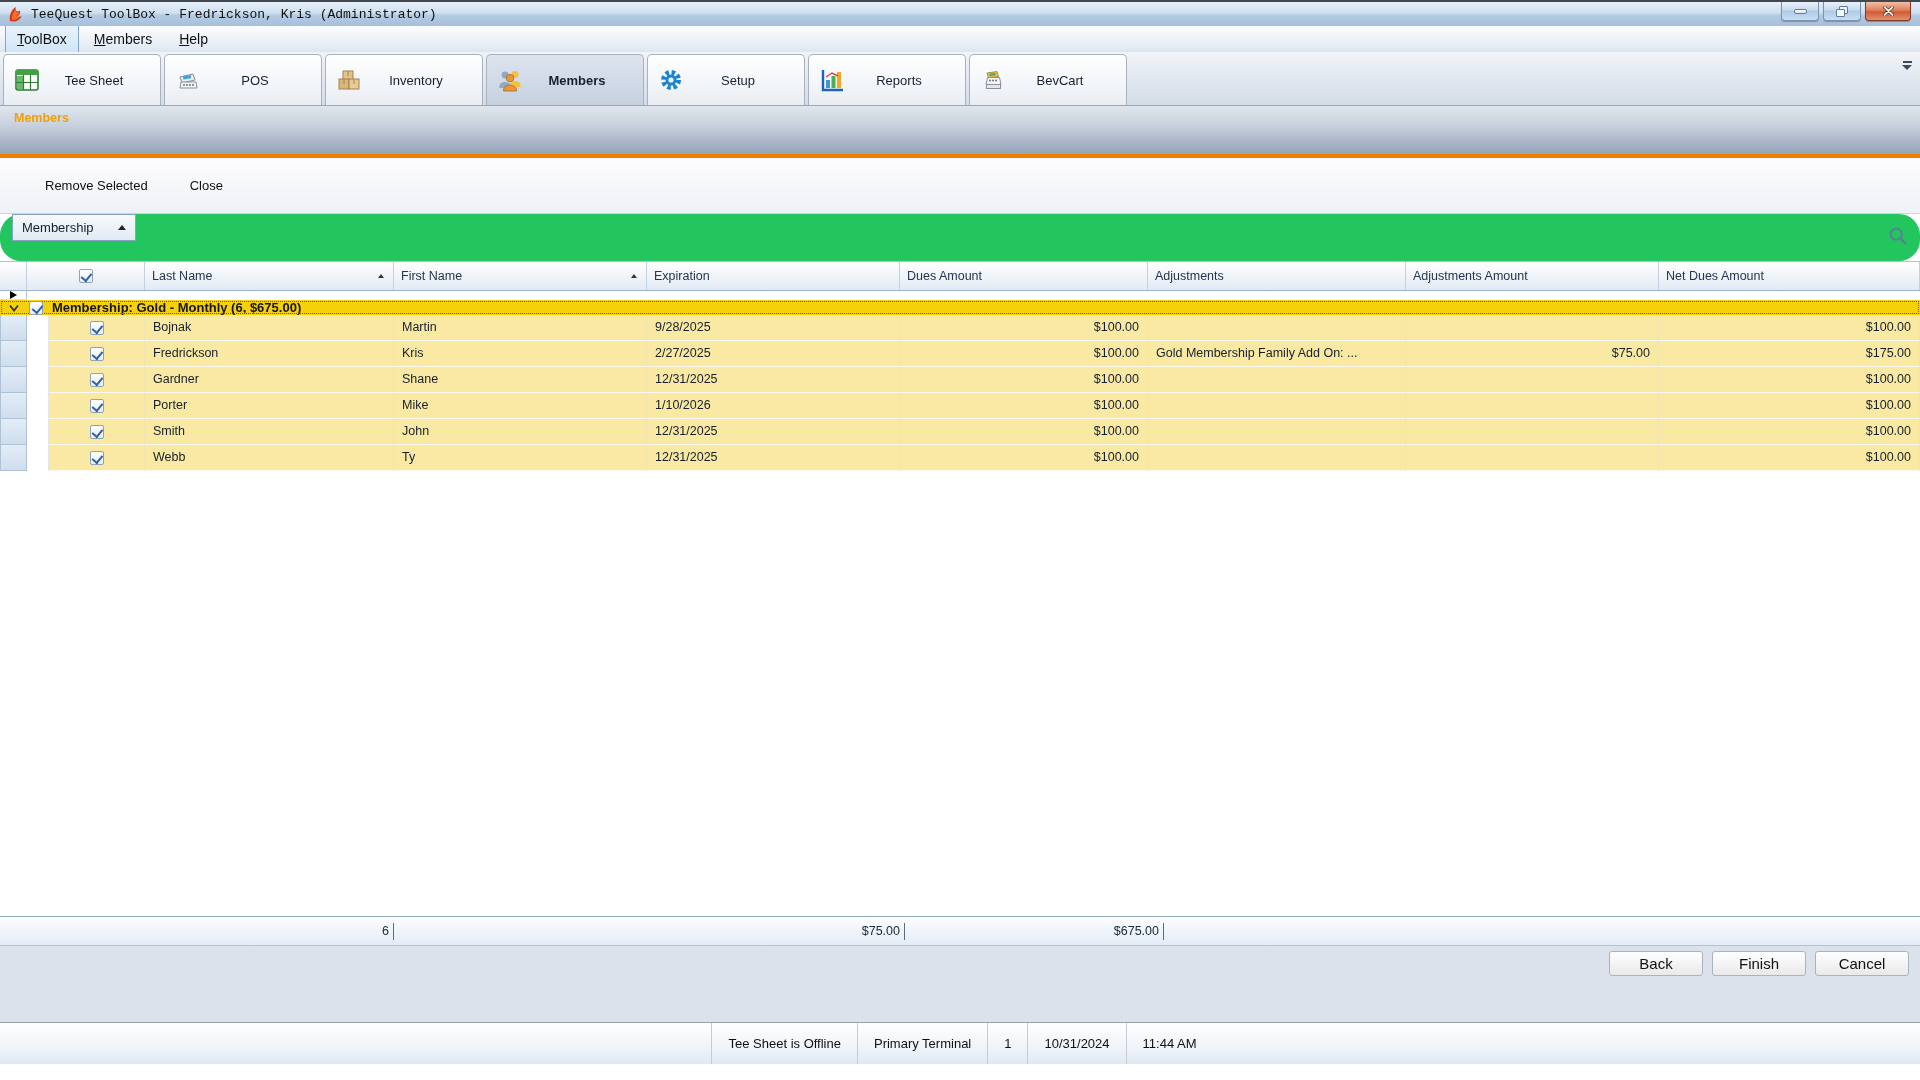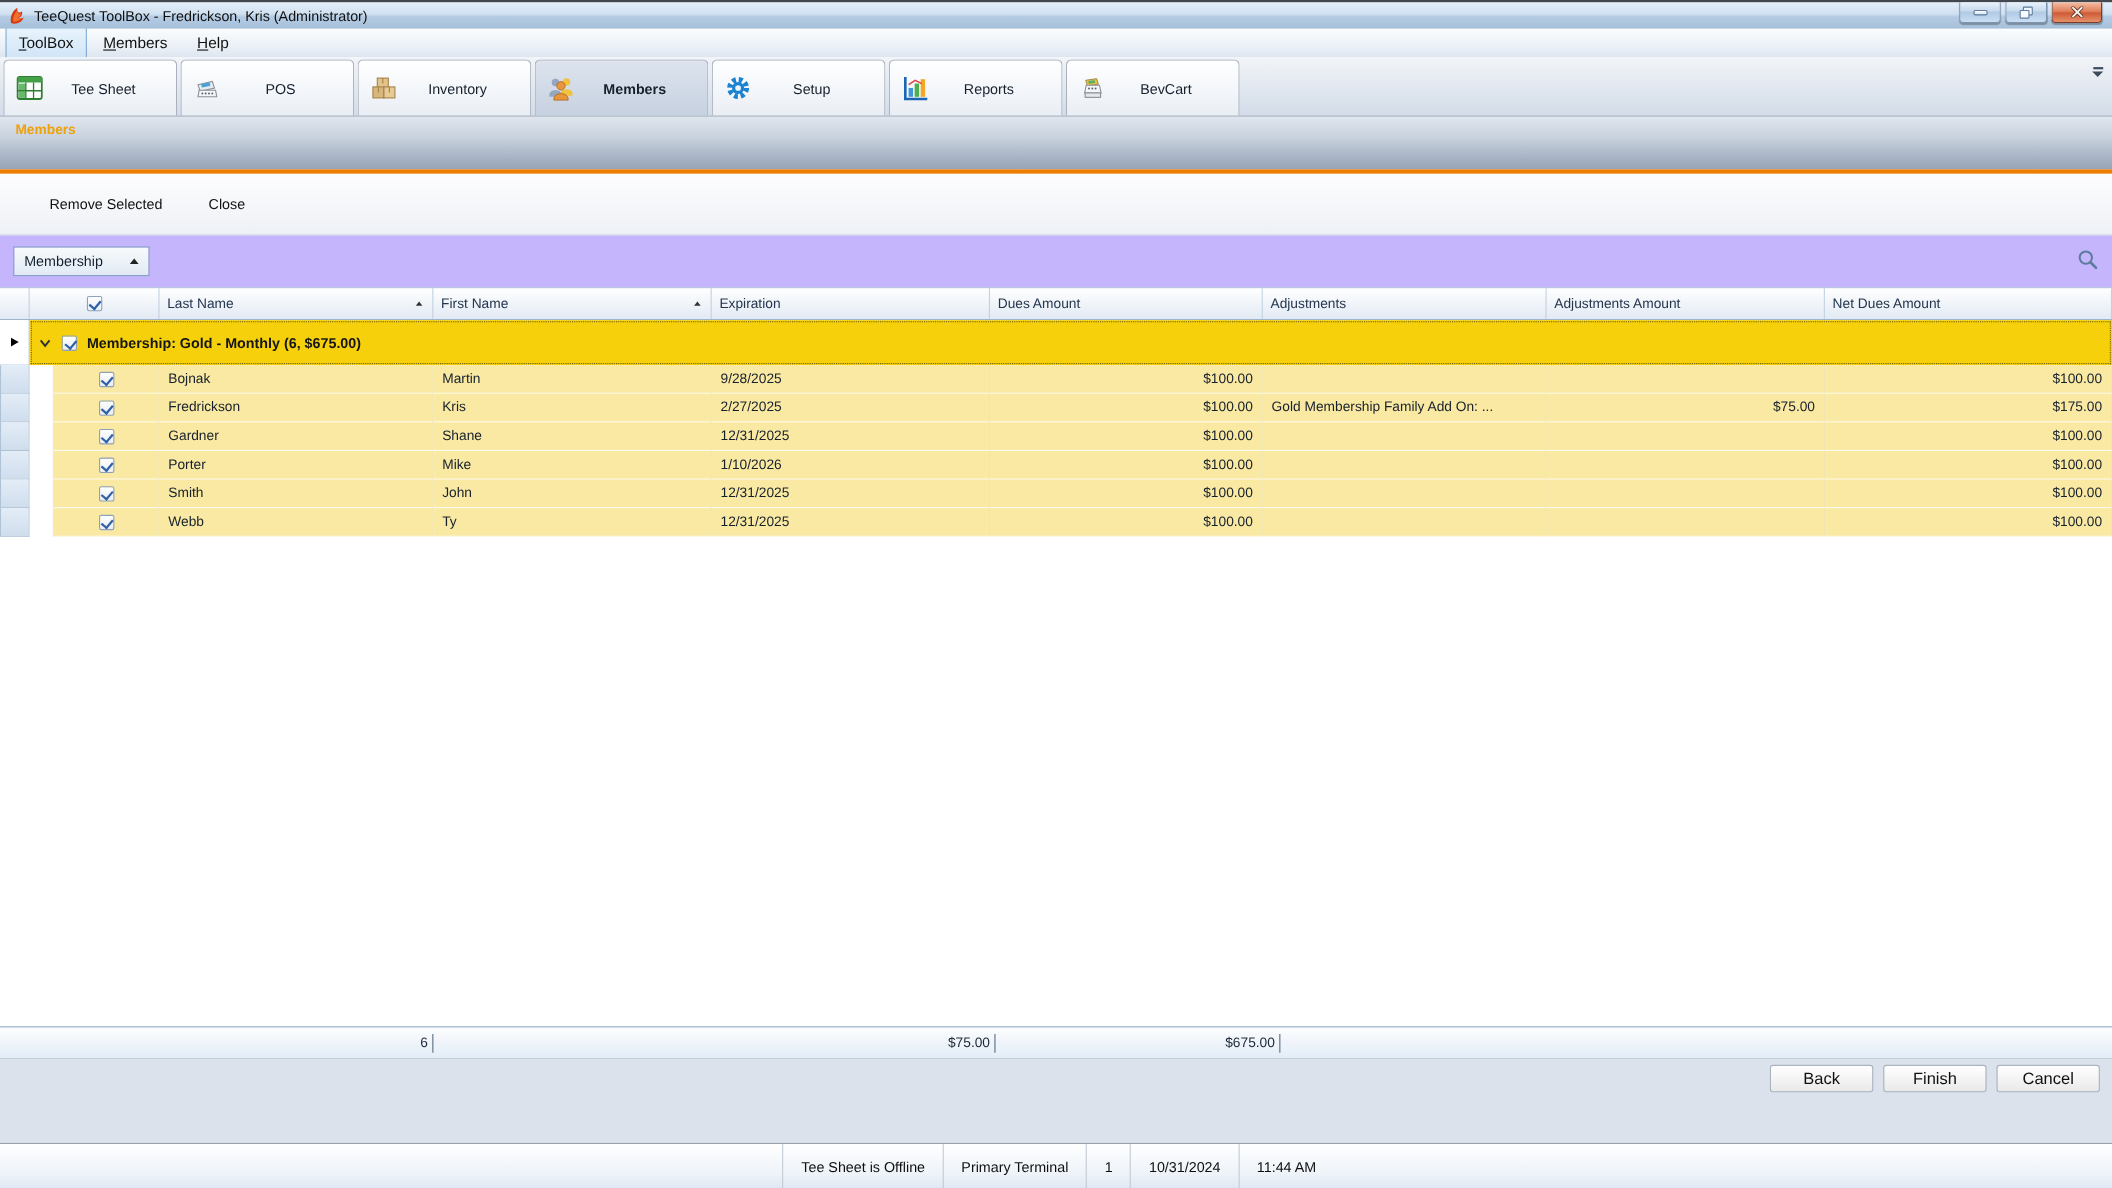--- a/index.html
+++ b/index.html
@@ -3,21 +3,21 @@
 <meta charset="utf-8">
 <style>
   * { box-sizing: border-box; margin: 0; padding: 0; }
   html,body { width:1920px; height:1080px; overflow:hidden; }
   body { font-family:"Liberation Sans", sans-serif; background:#fff; color:#111; }
 
   
   .titlebar { height:26px; border-top:2px solid #43484e;
     background:linear-gradient(#e6f0fa 0%, #cfe0f0 45%, #b4cbe3 55%, #a6c0da 100%);
     display:flex; align-items:center; padding-left:7px; position:relative; }
-  .title-text { font-size:13px; color:#101010; margin-left:7px; }
+  .title-text { font-size:13px; color:#101010; margin-left:7px;font-family:Liberation Mono, monospace; }
   .win-controls { position:absolute; right:9px; top:0; display:flex; gap:4px; }
   .win-btn { width:38px; height:19px; border:1px solid #7d94ad; border-top:none;
     border-radius:0 0 4px 4px; background:linear-gradient(#eaf3fc, #c6d9ec 45%, #b0cae4 50%, #c9def4);
     display:flex; align-items:center; justify-content:center; box-shadow:0 1px 1px rgba(0,0,0,.28); }
   .win-btn.close { width:46px; border-color:#7e3a24;
     background:linear-gradient(#f4bfa6 0%, #e0805c 45%, #cf5b37 55%, #e5906c 100%); }
   .glyph-min { width:13px; height:5px; background:linear-gradient(#ffffff,#d6e4f2); border:1px solid #5e7c9c; border-radius:2px; }
   .glyph-restore { position:relative; width:12px; height:11px; }
   .glyph-restore::before { content:''; position:absolute; right:0; top:0; width:7px; height:6px;
     border:1.5px solid #5e7c9c; background:#eef5fc; border-radius:1px; }
@@ -50,22 +50,22 @@
   .page-title { font-size:17px; font-weight:bold; color:#3f4e63; line-height:21px; }
   .page-subtitle { font-size:12.5px; font-weight:bold; color:#efa10a; line-height:15px; }
   .orange-line { height:4px; background:#ee7d00; }
 
   
   .actionbar { height:56px; background:linear-gradient(#fdfdfe, #eef1f6);
     border-bottom:1px solid #ccd4df; display:flex; align-items:center; padding-left:37px; gap:26px; }
   .action-item { font-size:13px; color:#101010; padding:5px 8px; }
 
   
-  .groupby-bar { height:47px; background:#c4b5fd; display:flex; align-items:center;
-    padding:0 12px; position:relative; }
+  .groupby-bar { height:47px; background:#22c55e; display:flex; 
+    padding:0 12px; position:relative;border-radius:21px; }
   .group-btn { height:27px; min-width:124px; background:linear-gradient(#f7fafc,#e1eaf4);
     border:1px solid #87a3c3; display:flex; align-items:center; justify-content:space-between;
     padding:0 9px; font-size:13px; color:#14202e; }
   .sort-tri-up { width:0; height:0; border-left:4px solid transparent; border-right:4px solid transparent;
     border-bottom:5px solid #222; margin-left:10px; }
   .search-wrap { position:absolute; right:12px; top:12px; }
 
   
   .hdr-row { height:30px; display:flex; background:linear-gradient(#ffffff, #e2eaf4);
     border-top:1px solid #b2c2d6; border-bottom:1px solid #9fb4cc; font-size:12.5px; color:#24364e; }
@@ -76,21 +76,21 @@
   .w-sp   { width:27px;  padding:0; }
   .w-cb   { width:118px; justify-content:center; }
   .w-last { width:249px; }
   .w-first{ width:253px; }
   .w-exp  { width:253px; }
   .w-dues { width:248px; }
   .w-adj  { width:258px; }
   .w-adjamt{ width:253px; }
   .w-net  { width:261px; }
 
-  .group-row { height:41px; display:flex; }
+  .group-row { height:24px; display:flex;flex-direction:column; }
   .group-ind { width:27px; background:#fff; border-right:1px solid #b7c6d8; border-bottom:1px solid #d8e2ee;
     display:flex; align-items:center; justify-content:center; }
   .tri-right { width:0; height:0; border-left:7px solid #000; border-top:4.5px solid transparent; border-bottom:4.5px solid transparent; }
   .group-main { flex:1; background:#f6d10b; outline:1px dotted #6b5c10; outline-offset:-2px;
     display:flex; align-items:center; gap:9px; padding-left:8px; }
   .group-label { font-size:13px; font-weight:bold; color:#151515; }
 
   .grid-row { height:26px; display:flex; font-size:12.5px; color:#16202c; }
   .cell { height:100%; }
   .cell.ind { width:27px; background:linear-gradient(#e3edf7,#cfdded); border:1px solid #b0c2d6; border-top:none; }

